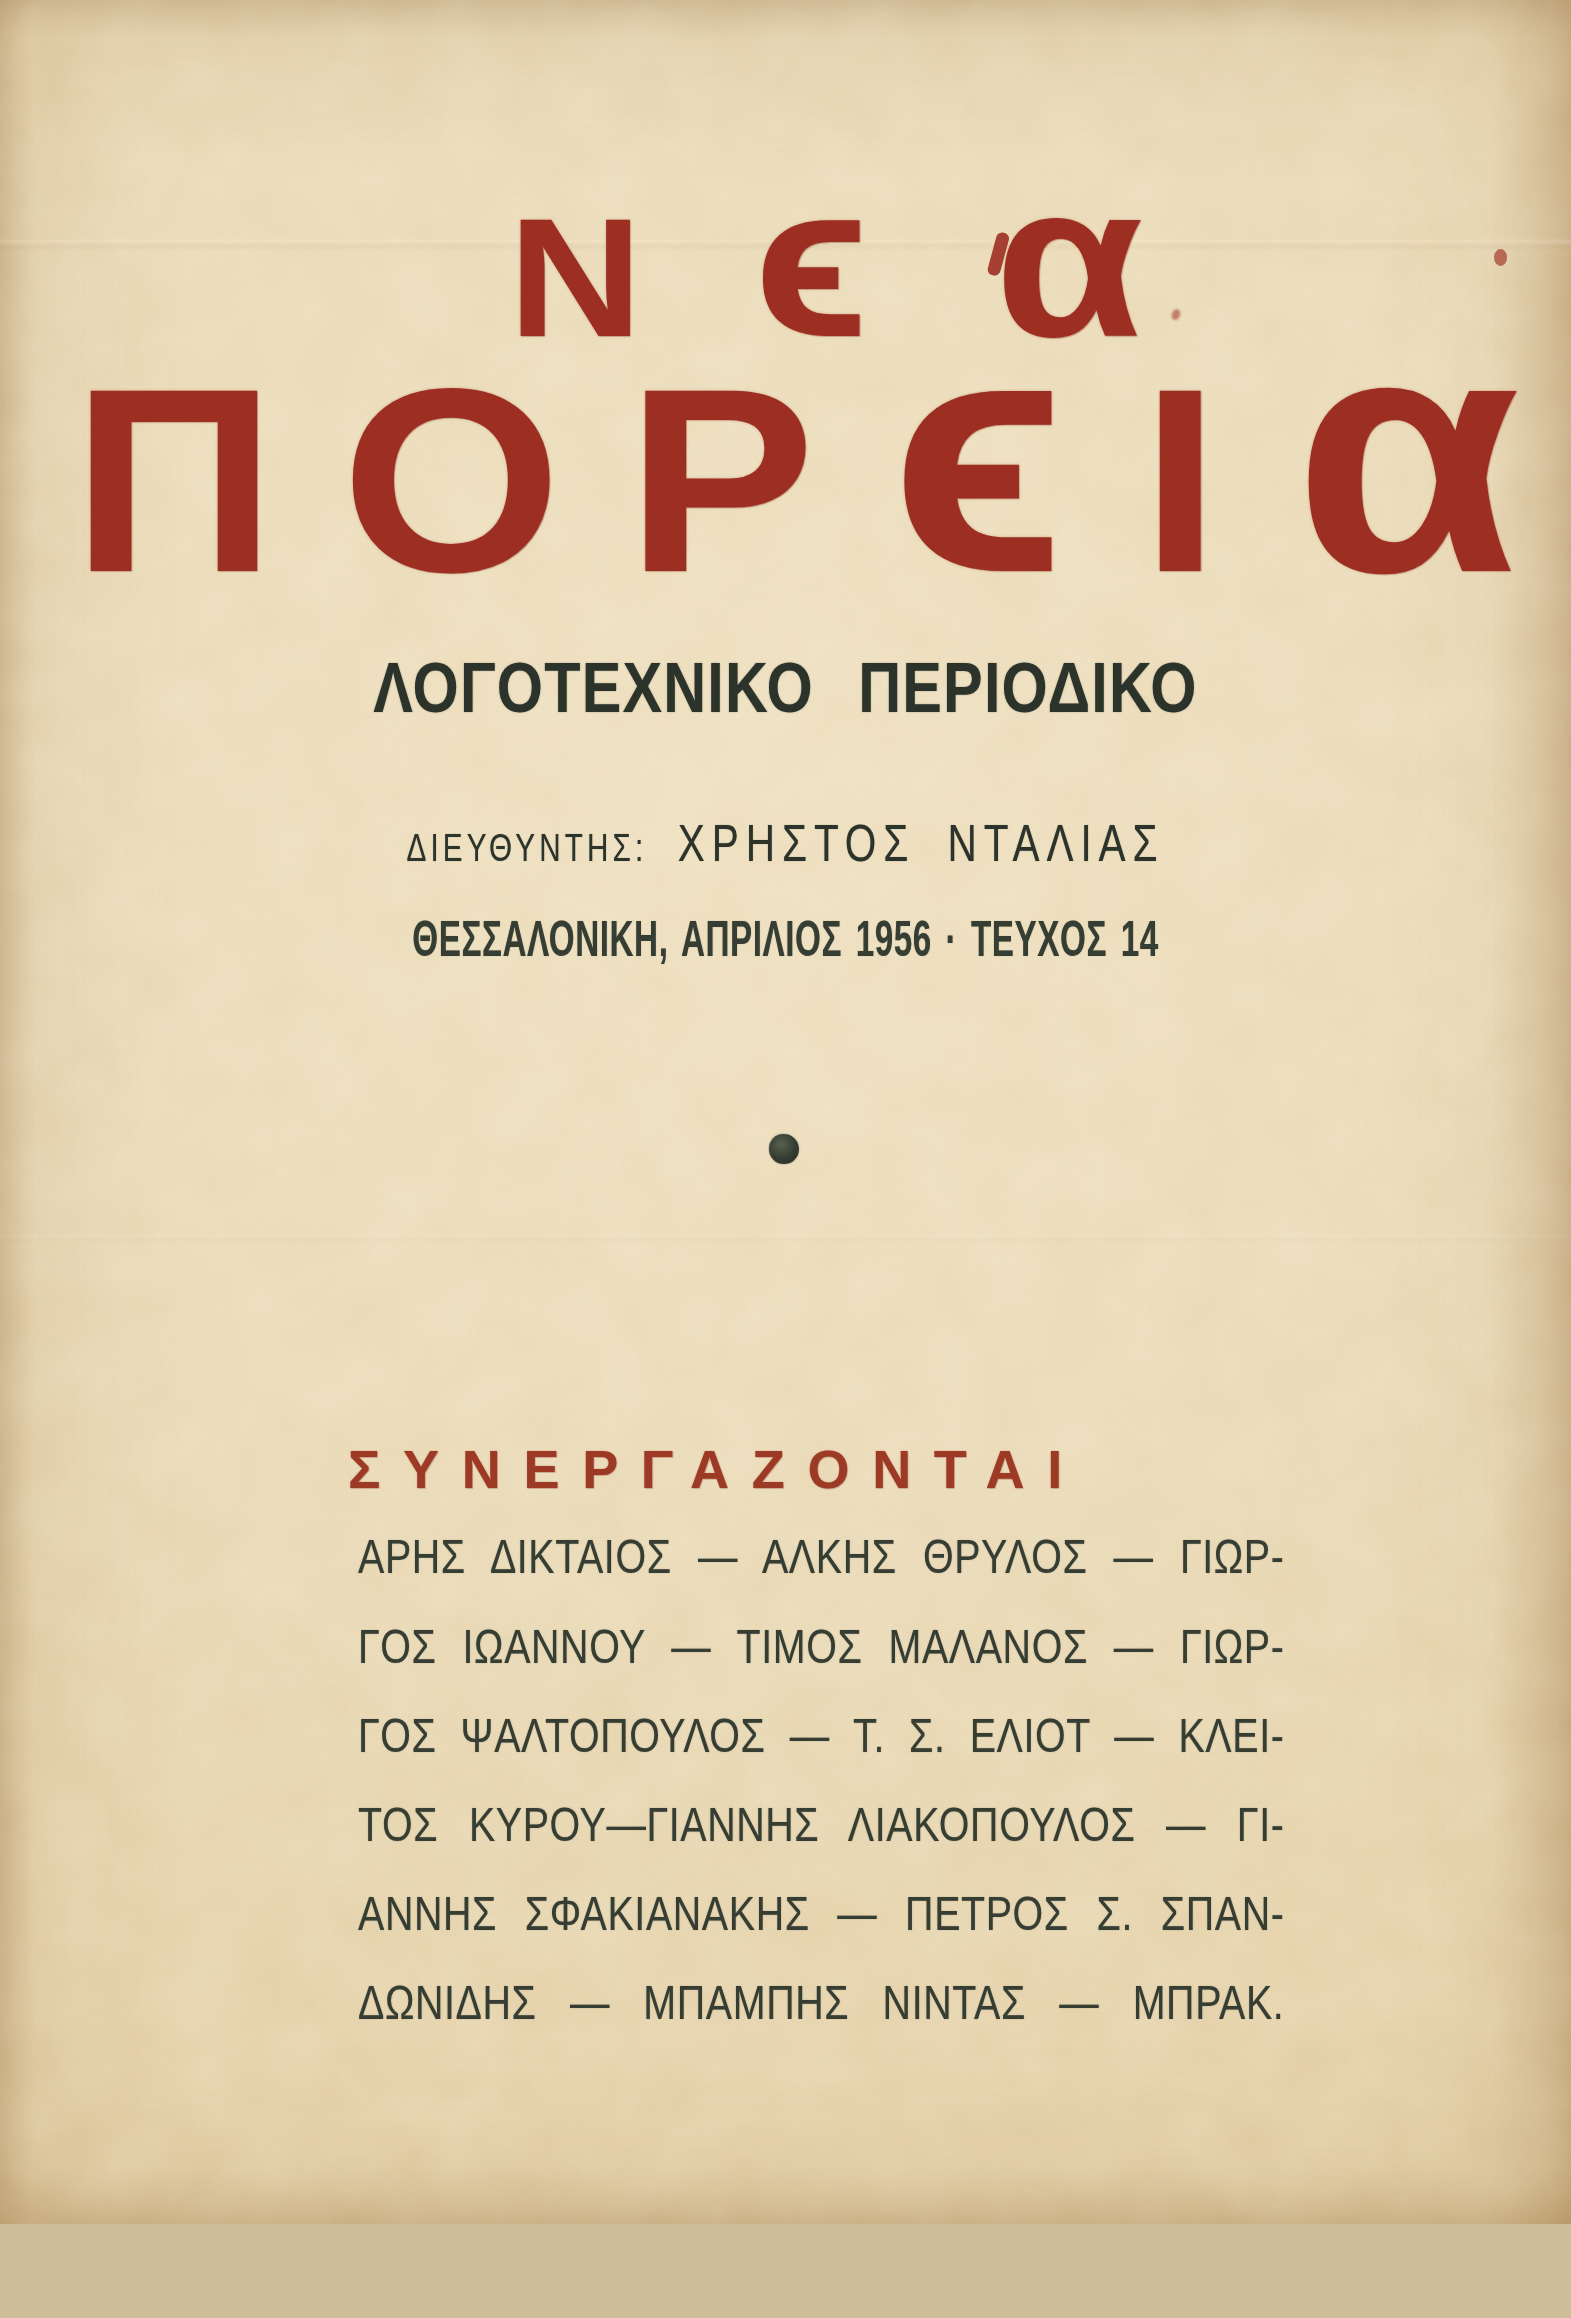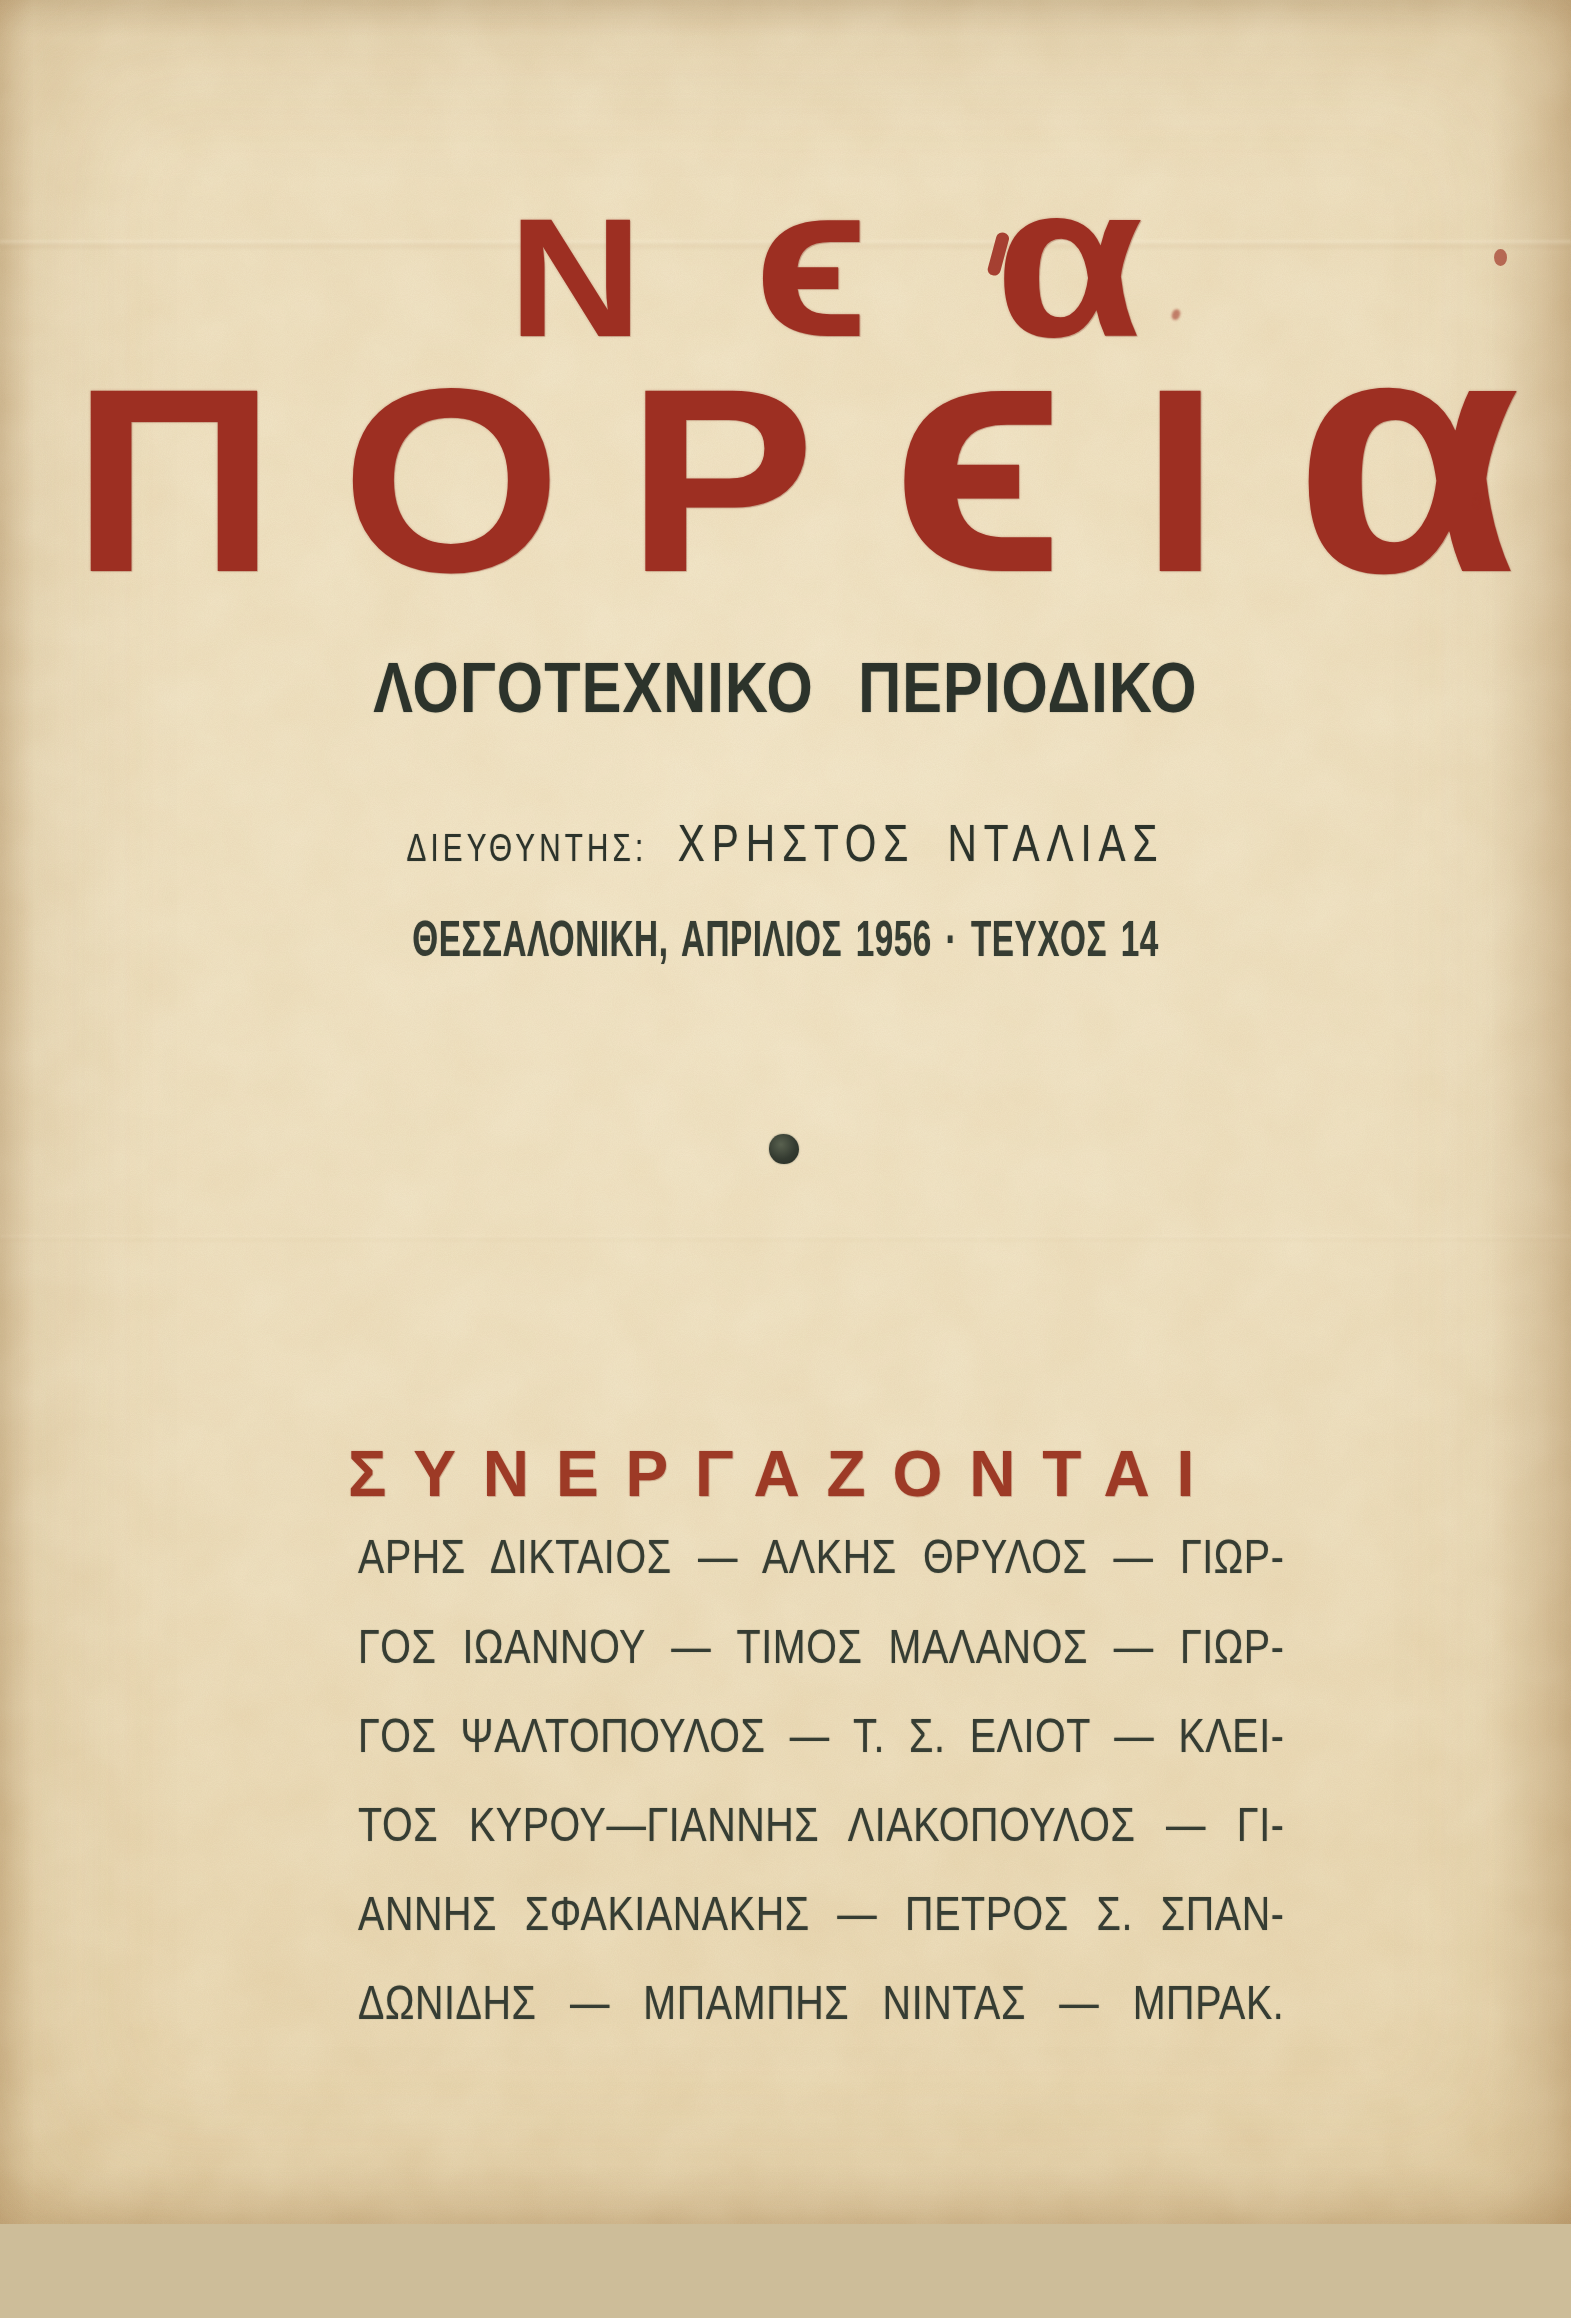--- a/index.html
+++ b/index.html
@@ -81,21 +81,21 @@
   
   .ornament-dot{
     position:absolute;left:769px;top:1134px;width:30px;height:30px;
     border-radius:48% 52% 50% 50%;filter:blur(0.5px);
     background:radial-gradient(circle at 40% 35%,#59614f 0%,var(--ornament) 55%,#262c24 100%);
     box-shadow:0 0 1.7px rgba(60,65,55,.6);}
 
   
   .contrib-heading{
     position:absolute;left:348px;top:1442px;white-space:nowrap;line-height:1;
-    font-size:64px;font-weight:bold;letter-spacing:.42em;
+    font-size:54px;font-weight:bold;letter-spacing:.42em;
     color:var(--heading-red);
     text-shadow:0 0 1.7px rgba(150,55,35,.4), 0.8px 0.8px 0 rgba(120,40,25,.2);}
   .contrib-lines{
     position:absolute;left:358px;top:1512px;width:1081px;
     font-size:46px;line-height:84px;letter-spacing:.015em;
     color:var(--body-ink);transform:scale(.857,1.06);transform-origin:0 0;
     text-shadow:0 0 1.3px rgba(40,50,40,.42);}
   .contrib-line{text-align:justify;text-align-last:justify;white-space:nowrap;}
 </style>
 </head>

